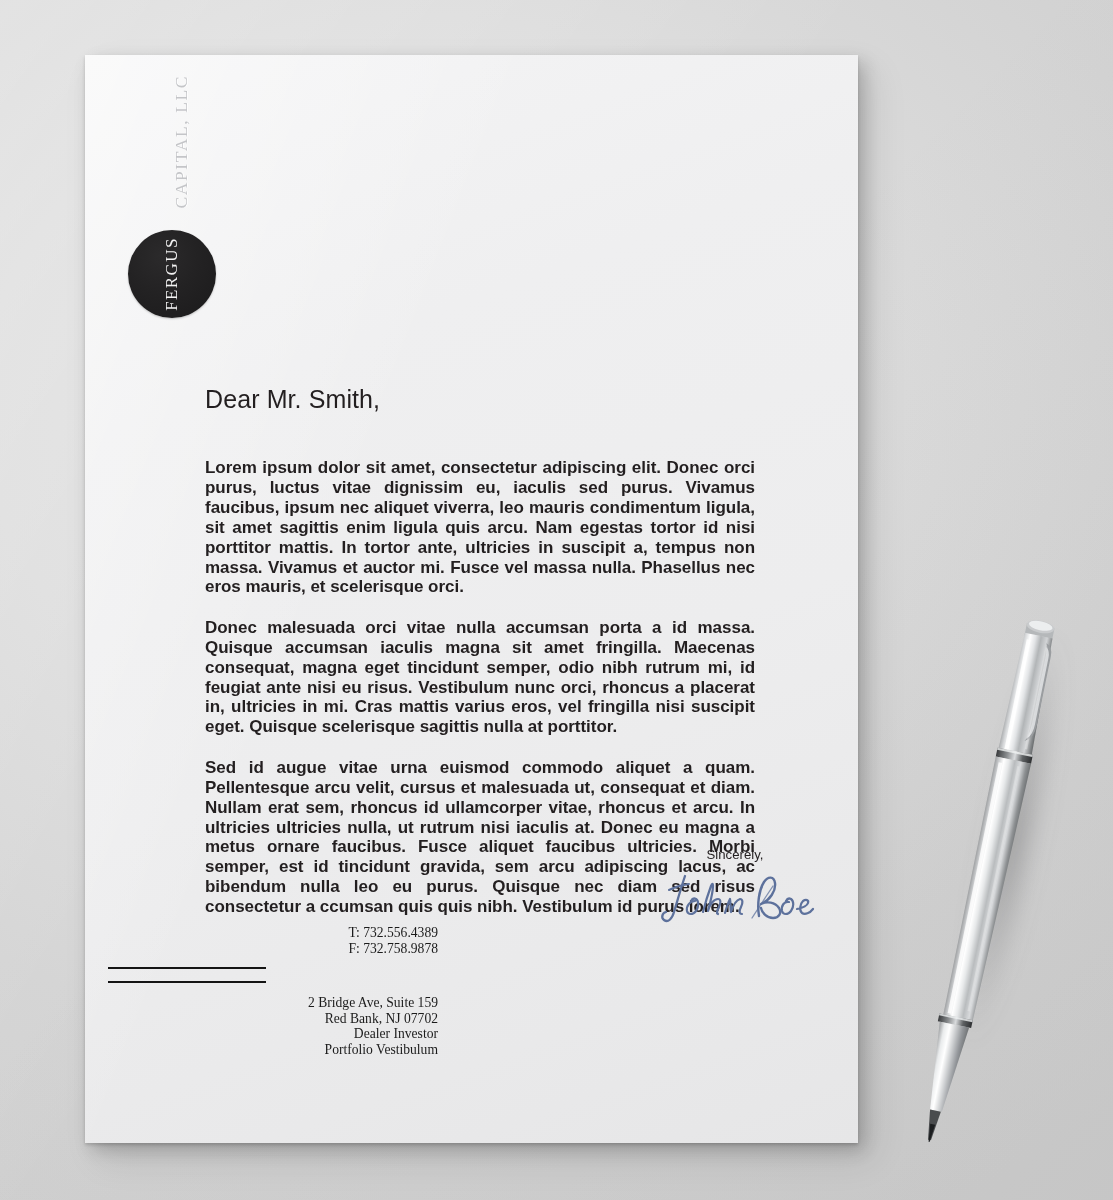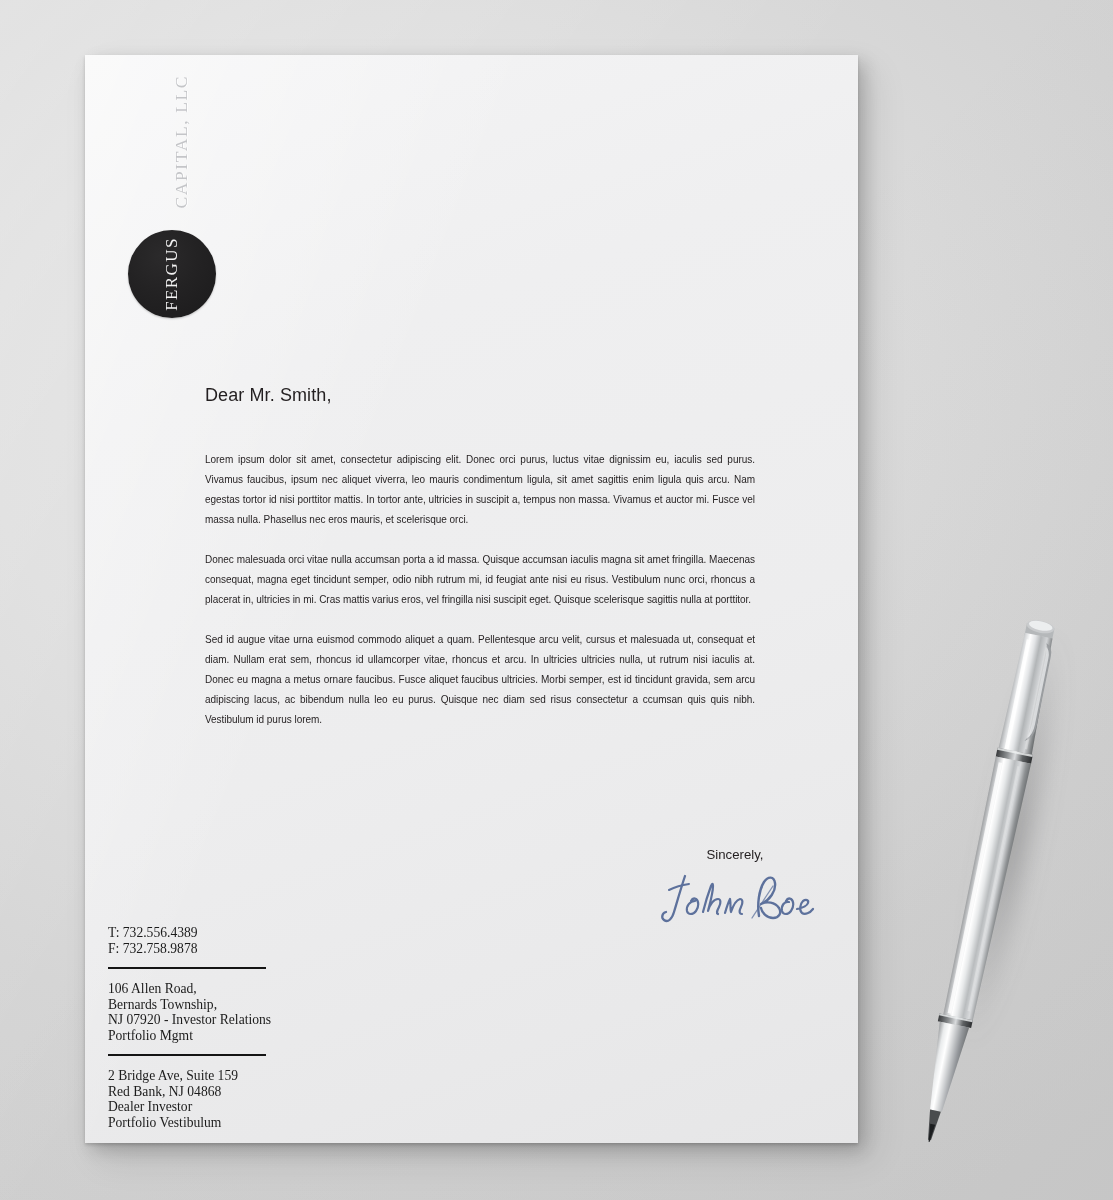--- a/index.html
+++ b/index.html
@@ -98,33 +98,34 @@
   
   .letter {
     position: absolute;
     left: 120px;
     top: 330px;
     width: 550px;
   }
   .salutation {
     font-family: "Liberation Sans", sans-serif;
     font-weight: 400;
-    font-size: 18px;
+    font-size: 25px;
     color: #231f20;
     letter-spacing: .1px;
     margin: 0 0 44px 0;
   }
   .para {
     font-family: "Liberation Sans", sans-serif;
-    font-size: 10px;
+    font-size: 17px;
     line-height: 19.9px;
     color: #231f20;
     text-align: justify;
     margin: 0 0 20.5px 0;
     letter-spacing: -0.03px;
+    font-weight: bold;
   }
   .para:last-child { margin-bottom: 16px; }
 
   
   .sign-block {
     position: absolute;
     left: 560px;
     top: 775px;
     width: 180px;
     text-align: center;
@@ -138,20 +139,21 @@
   .signature-svg { display:block; margin: 0 auto; }
 
   
   .footer {
     position: absolute;
     left: 23px;
     top: 870px;
     width: 330px;
     font-family: "Liberation Serif", serif;
     color: #1b1b1b;
+    text-align: right;
   }
   .footer-line {
     font-size: 13.6px;
     line-height: 15.5px;
     white-space: nowrap;
   }
   .rule {
     width: 158px;
     height: 2px;
     background: #141414;
@@ -214,32 +216,26 @@
     </div>
 
     <div class="footer">
       <div class="footer-group">
         <div class="footer-line">T: 732.556.4389</div>
         <div class="footer-line">F: 732.758.9878</div>
       </div>
 
       <div class="rule"></div>
 
-      <div class="footer-group">
-        <div class="footer-line">106 Allen Road,</div>
-        <div class="footer-line">Bernards Township,</div>
-        <div class="footer-line">NJ 07920 - Investor Relations</div>
-        <div class="footer-line">Portfolio Mgmt</div>
-      </div>
 
       <div class="rule"></div>
 
       <div class="footer-group">
         <div class="footer-line">2 Bridge Ave, Suite 159</div>
-        <div class="footer-line">Red Bank, NJ 04868</div>
+        <div class="footer-line">Red Bank, NJ 07702</div>
         <div class="footer-line">Dealer Investor</div>
         <div class="footer-line">Portfolio Vestibulum</div>
       </div>
     </div>
 
   </div>
 
   <svg id="pen-layer" viewBox="0 0 1113 1200">
     <defs>
       <linearGradient id="barrel" x1="0" y1="0" x2="1" y2="0">

